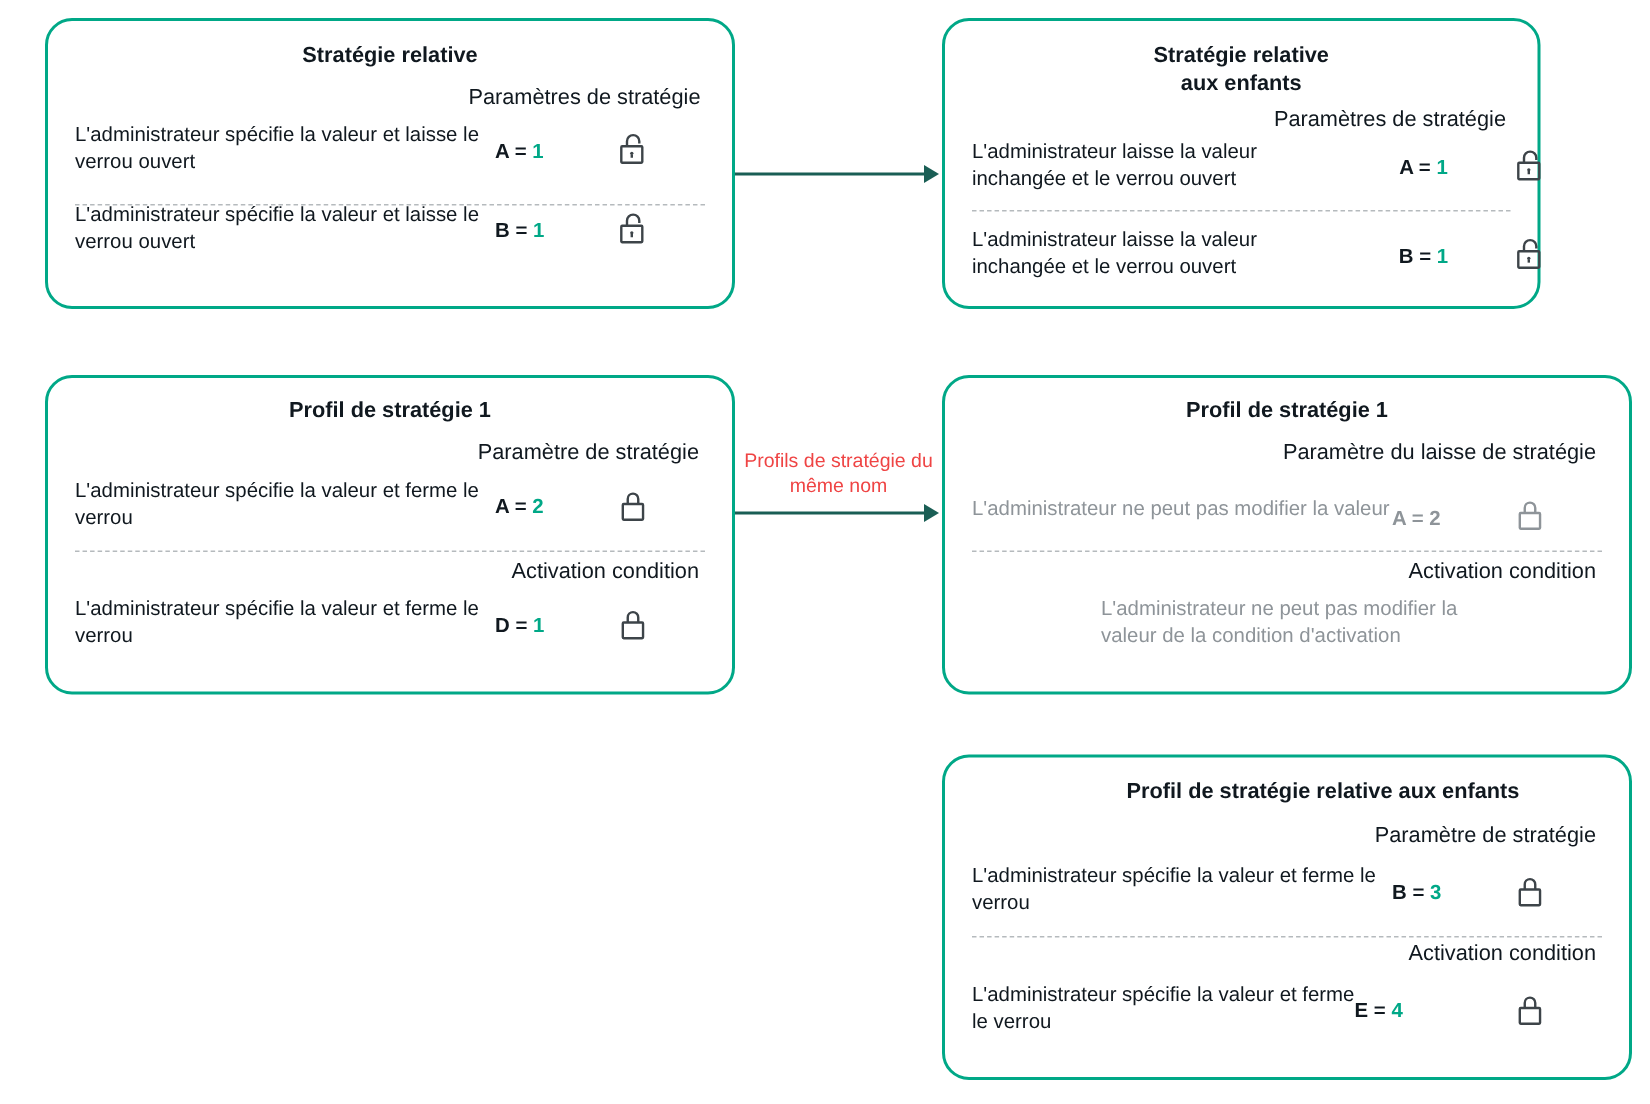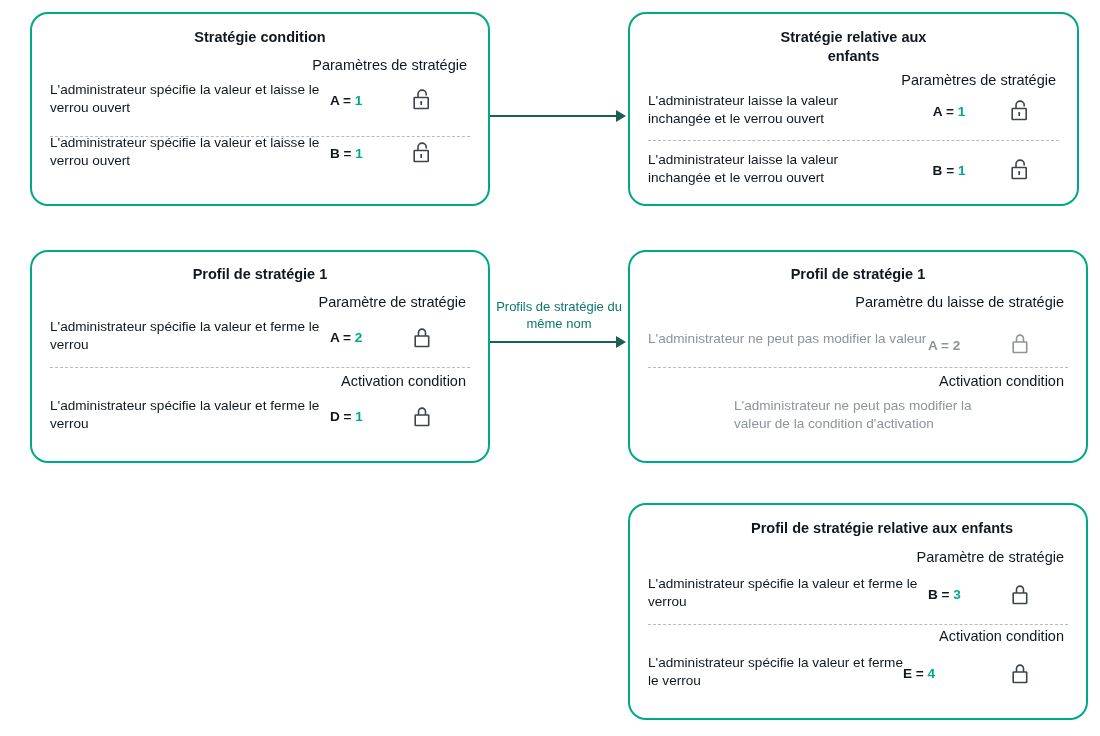--- a/index.html
+++ b/index.html
@@ -106,28 +106,28 @@
     height: 0;
     border-top: 6px solid transparent;
     border-bottom: 6px solid transparent;
     border-left: 10px solid #1a5e55;
   }
   .arrow-label {
     position: absolute;
     text-align: center;
     font-size: 13px;
     line-height: 17px;
-    color: #0f766e;
+    color: #ef4444;
   }
 </style>
 </head>
 <body>
 
 <div class="box" style="left:30px; top:12px; width:460px; height:194px;">
-  <div class="box-title" style="margin-top:14px;">Stratégie condition</div>
+  <div class="box-title" style="margin-top:14px;">Stratégie relative</div>
 
   <div class="section-label" style="margin-top:9px; padding-right:21px;">Paramètres de stratégie</div>
 
   <div class="row" style="padding:6px 18px 0 18px; height:50px; align-items:flex-start;">
     <div class="row-desc" style="width:280px; flex:0 0 280px;">L'administrateur spécifie la valeur et laisse le verrou ouvert</div>
     <div class="row-value" style="width:72px; flex:0 0 72px; padding-top:12px;">
       <span>A</span>
       <span>=</span>
       <span class="val">1</span>
     </div>
@@ -154,21 +154,21 @@
       <svg class="lock-svg" width="19" height="22" viewBox="0 0 19 22" aria-hidden="true">
         <rect x="1.2" y="9.5" width="14" height="11" rx="0.6"></rect>
         <path d="M5 9.5 V6.2 a4.1 4.1 0 0 1 8.2 0 V7.6"></path>
         <circle cx="8.2" cy="14.2" r="1.1" fill="#3d4449" stroke="none"></circle>
         <path d="M8.2 15 v2.1"></path>
       </svg>
     </div>
   </div>
 </div>
 
-<div class="box" style="left:628px; top:12px; width:451px; height:194px;">
+<div class="box" style="left:628px; top:12px; width:399px; height:194px;">
   <div class="box-title" style="margin-top:14px; padding:0 130px;">Stratégie relative aux enfants</div>
 
   <div class="section-label" style="margin-top:5px; padding-right:21px;">Paramètres de stratégie</div>
 
   <div class="row" style="padding:2px 18px 0 18px; height:50px; align-items:flex-start;">
     <div class="row-desc" style="width:250px; flex:0 0 250px;">L'administrateur laisse la valeur inchangée et le verrou ouvert</div>
     <div class="row-value" style="width:102px; flex:0 0 102px; padding-top:12px; text-align:center;">
       <span>A</span>
       <span>=</span>
       <span class="val">1</span>

